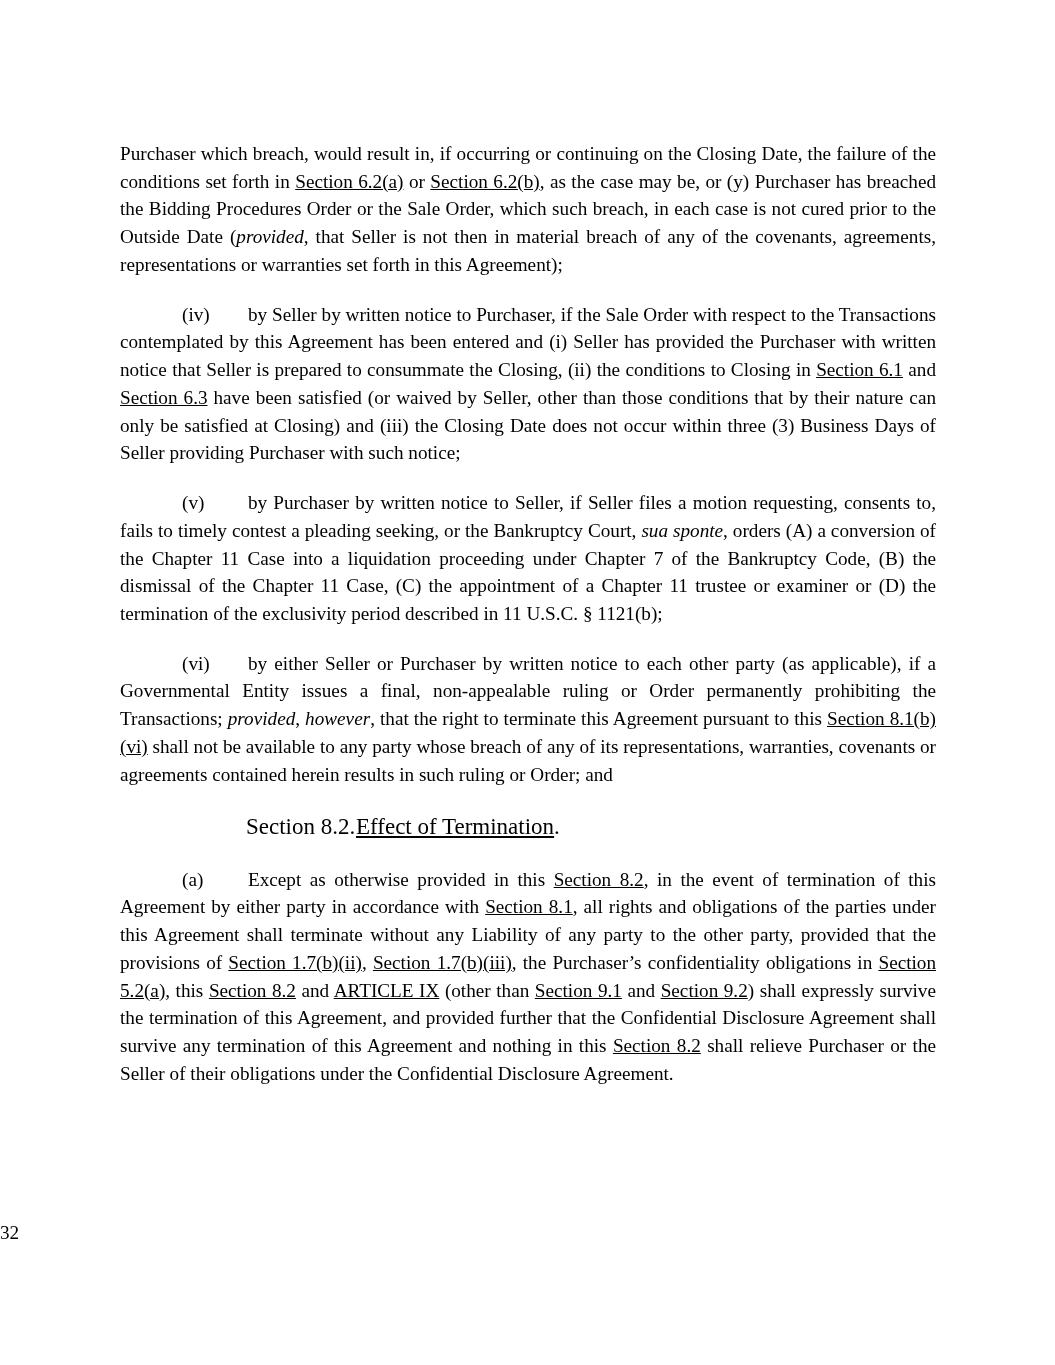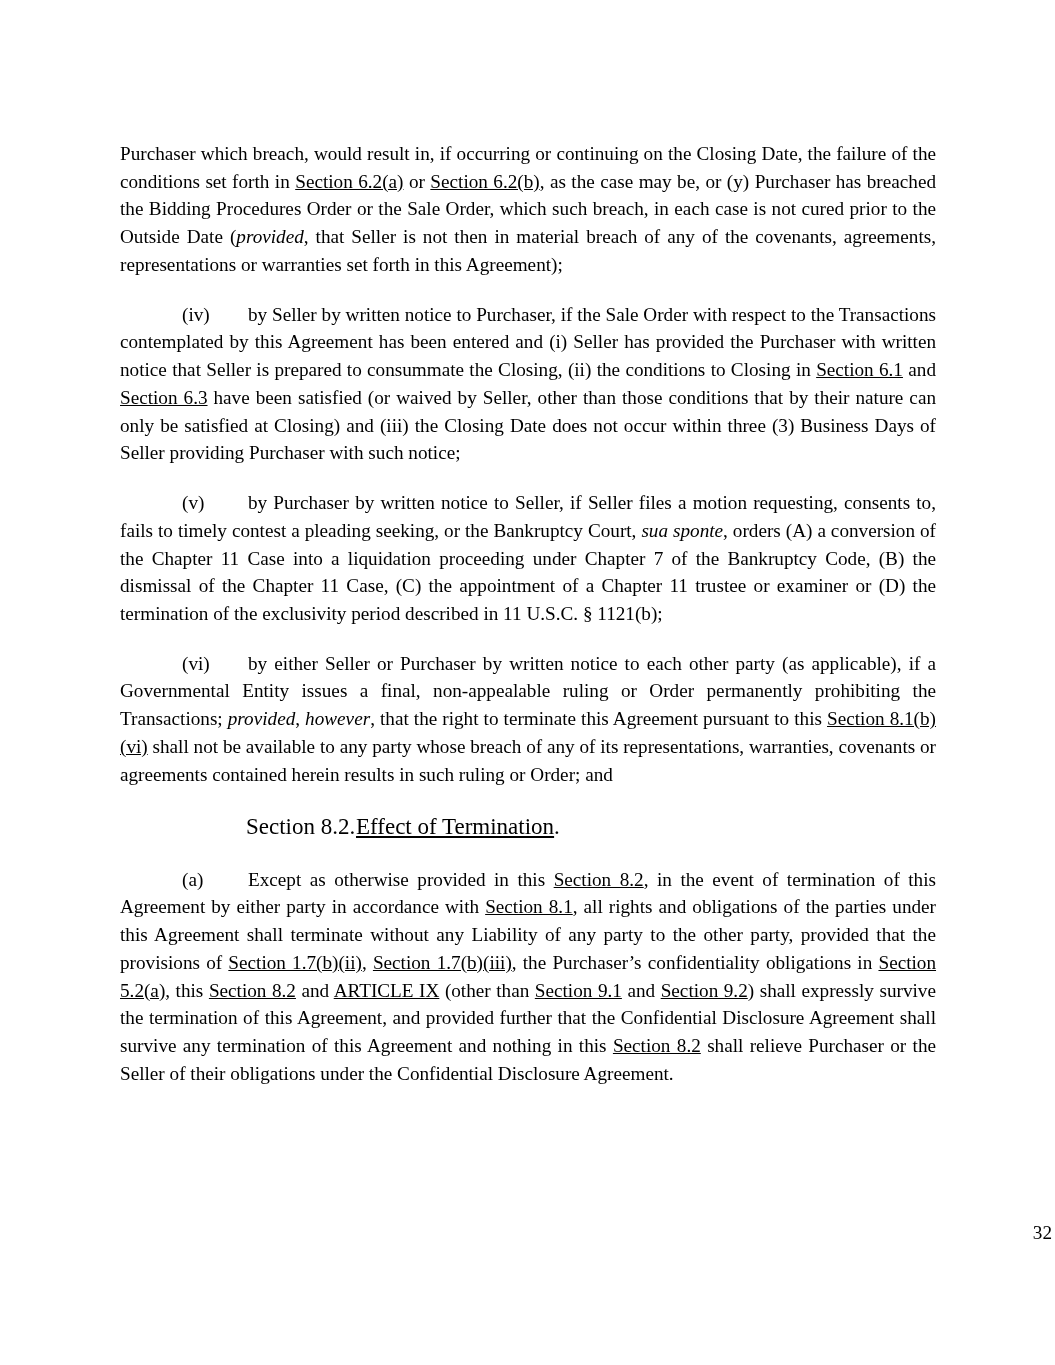--- a/index.html
+++ b/index.html
@@ -50,24 +50,23 @@
   }
   .sec-head .sec-num {
     display: inline-block;
     width: 110px;
   }
   .page-number {
     position: absolute;
     left: 0;
     right: 0;
     top: 1222px;
-    text-align: right;
+    text-align: left;
     font-size: 19.2px;
     font-family: "Liberation Serif", serif;
-    padding-left: 36px;
   }
 </style>
 </head>
 <body>
 
 <div class="page">
 
   <div class="body-area">
 
     <p class="para">Purchaser which breach, would result in, if occurring or continuing on the Closing Date, the failure of the conditions set forth in <u>Section 6.2(a)</u> or <u>Section 6.2(b)</u>, as the case may be, or (y) Purchaser has breached the Bidding Procedures Order or the Sale Order, which such breach, in each case is not cured prior to the Outside Date (<i>provided</i>, that Seller is not then in material breach of any of the covenants, agreements, representations or warranties set forth in this Agreement);</p>

